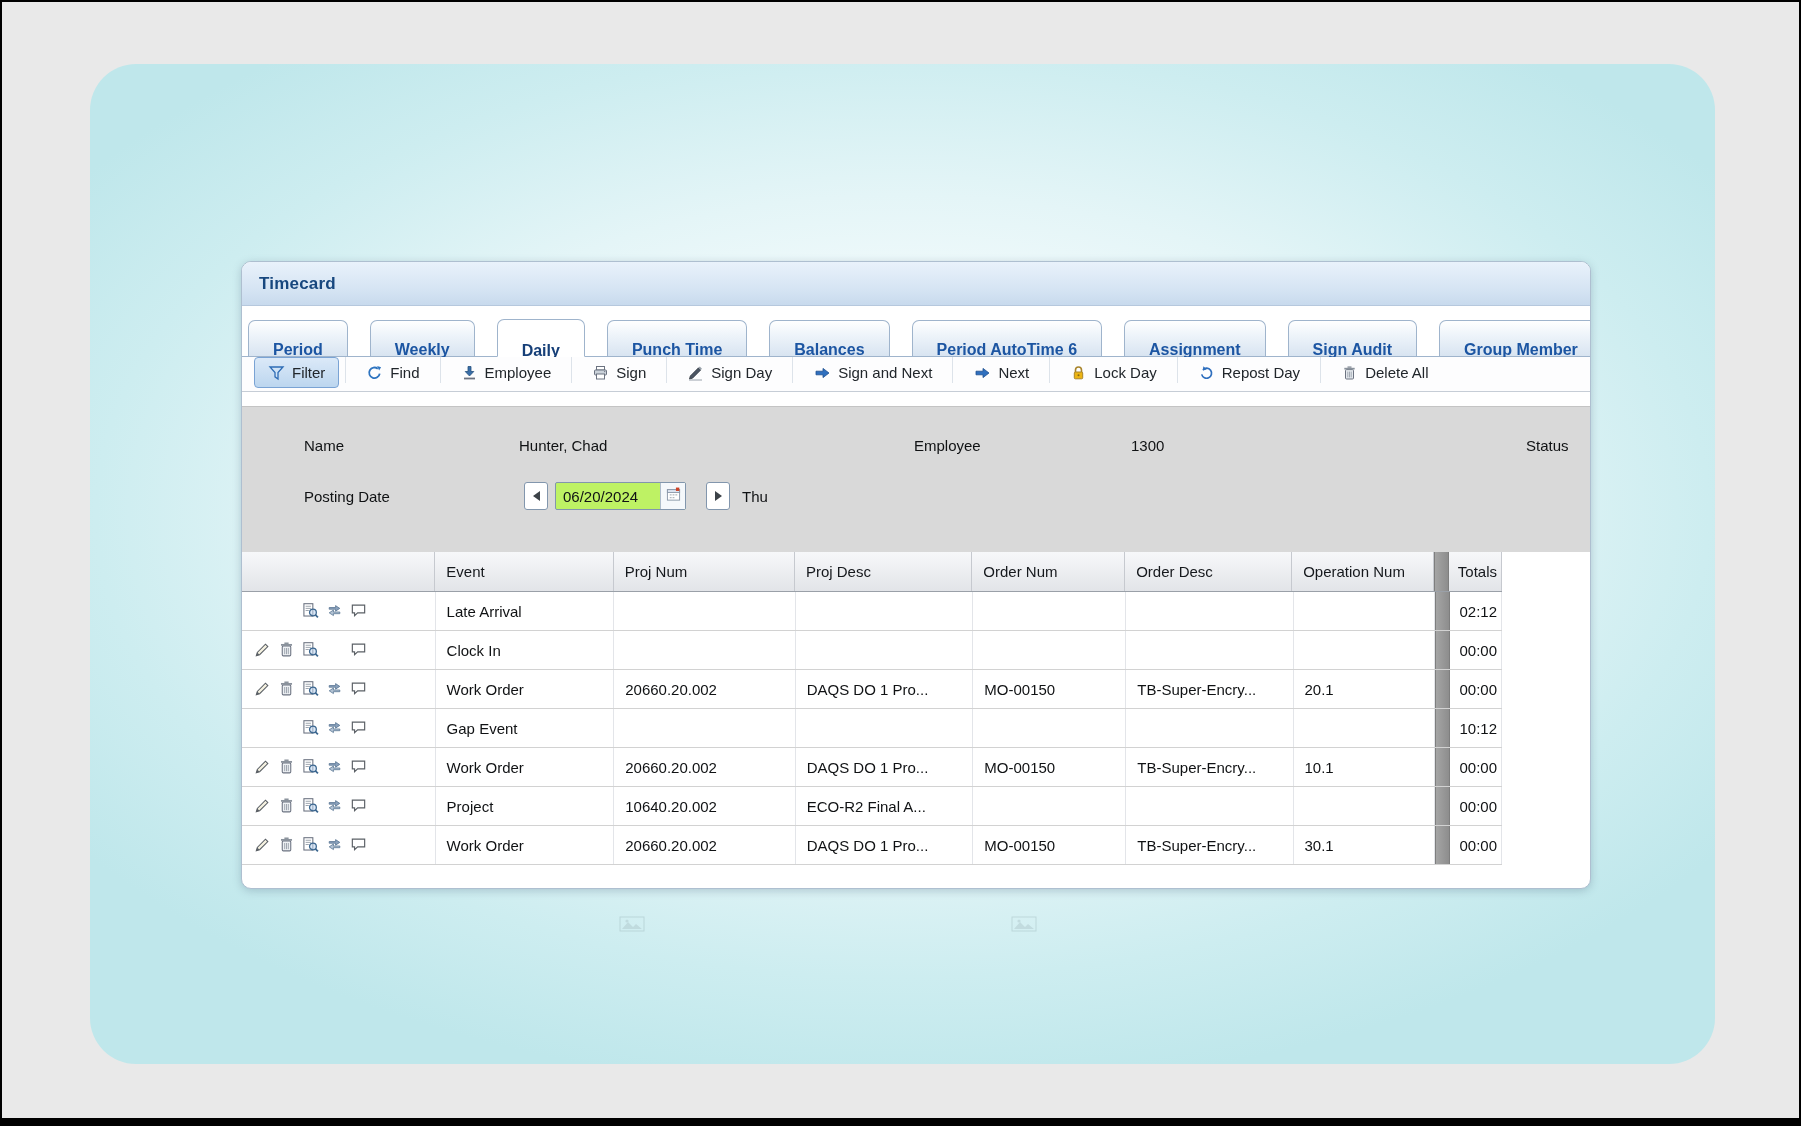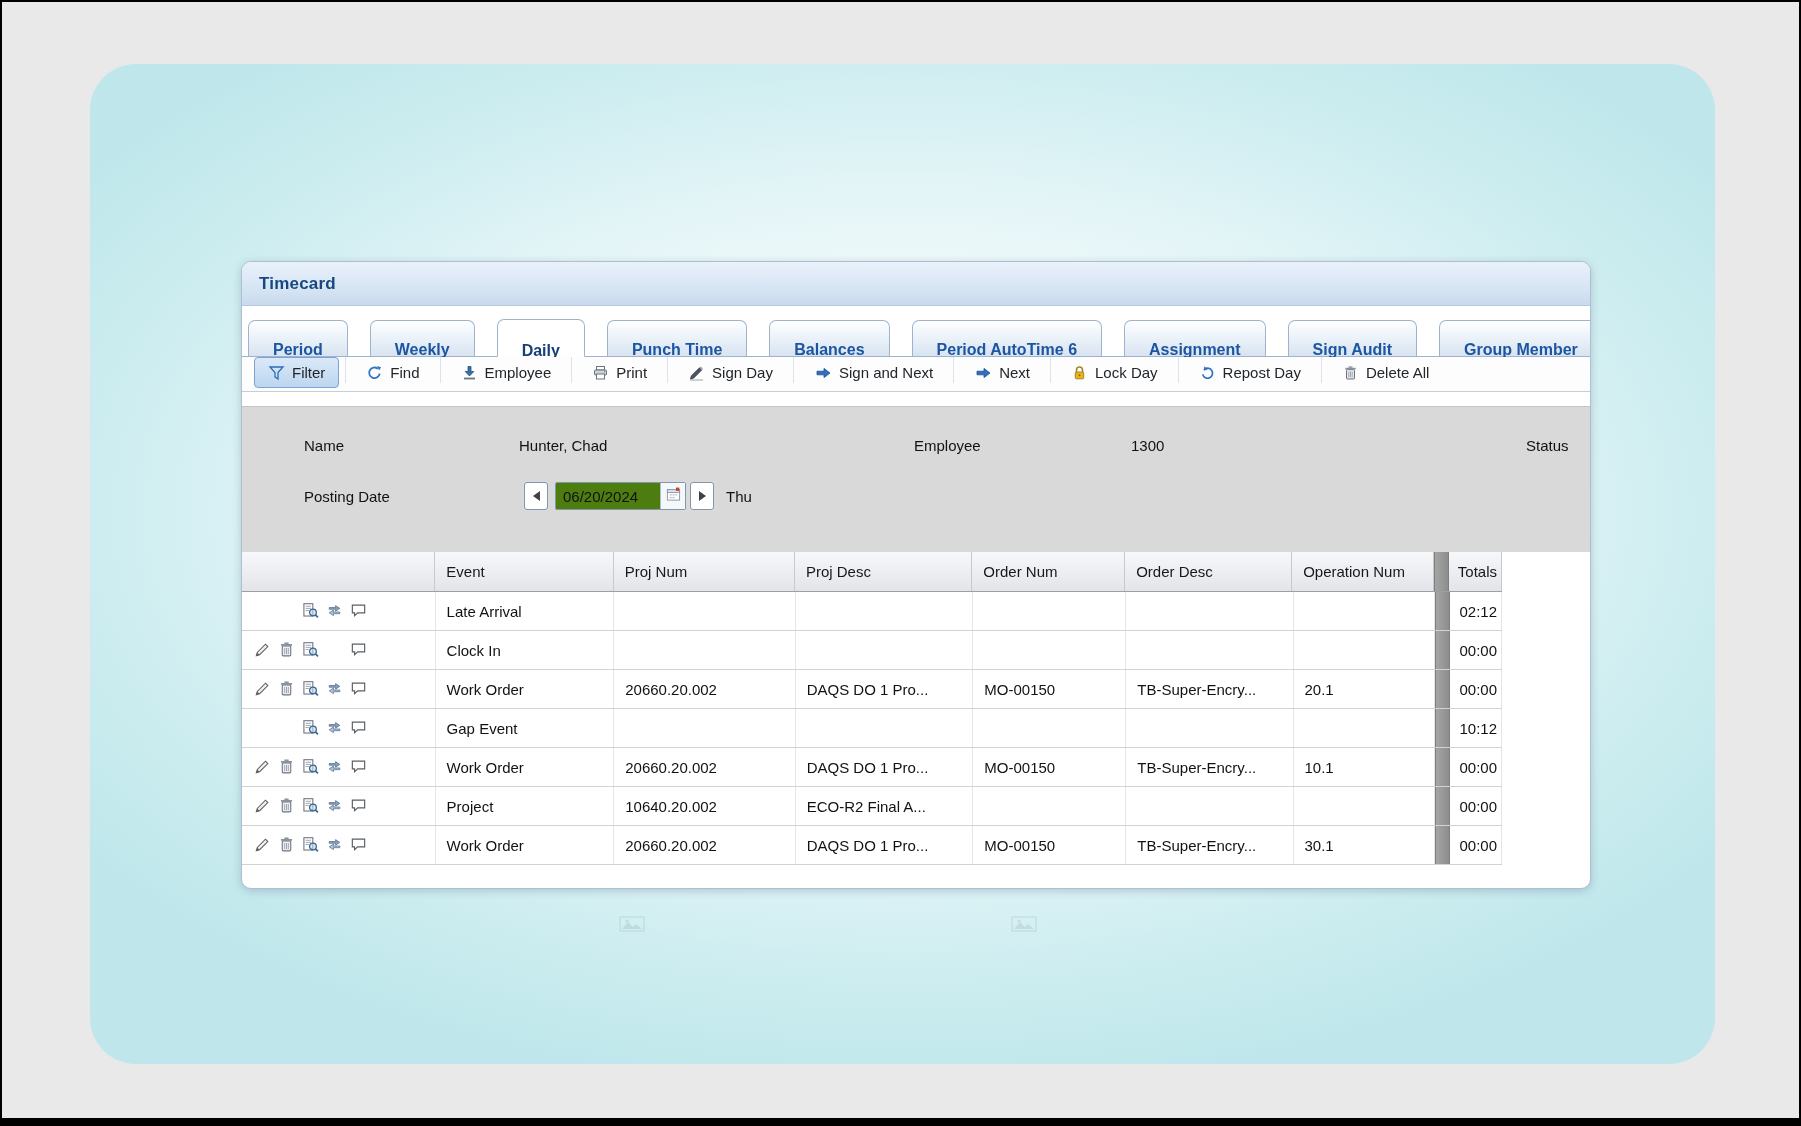--- a/index.html
+++ b/index.html
@@ -47,21 +47,21 @@
 
   
   .form-area { position:absolute; left:0; top:144px; right:0; height:146px;
                background:#d9d9d9; border-top:1px solid #c4c4c4; }
   .f-label, .f-value { position:absolute; font-size:15px; color:#101214; line-height:22px; white-space:nowrap; }
   .date-ctrl { position:absolute; left:282px; top:74px; height:30px; display:flex; align-items:center; }
   .dc-btn { width:24px; height:28px; background:#fff; border:1px solid #8296ad; border-radius:3px;
             display:flex; align-items:center; justify-content:center; }
   .tri-left { width:0; height:0; border-top:5px solid transparent; border-bottom:5px solid transparent; border-right:7px solid #3c4248; }
   .tri-right { width:0; height:0; border-top:5px solid transparent; border-bottom:5px solid transparent; border-left:7px solid #3c4248; }
-  .input-wrap { display:flex; height:28px; background:#4d7c0f; border:1px solid #8296ad; border-radius:2px; margin:0 4px 0 7px; }
+  .input-wrap { display:flex; height:28px; background:#bef264; border:1px solid #8296ad; border-radius:2px; margin:0 20px 0 7px; }
   .dc-input { width:104px; border:none; outline:none; padding:0 7px; font-size:15px; color:#101214;
               font-family:inherit; background:transparent; }
   .cal-btn { width:25px; border-left:1px solid #aebccb; background:#f5f8fb;
              display:flex; align-items:center; justify-content:center; }
   .dow { font-size:15px; color:#101214; margin-left:12px; }
 
   
   .grid { position:absolute; left:0; top:290px; width:1260px; }
   .g-head { display:flex; height:40px; background:linear-gradient(180deg,#f7f8fa,#e2e4e8);
             border-bottom:1px solid #9aa0a8; }
@@ -139,21 +139,21 @@
         <div class="tb-sep" data-interactable="false"></div>
         <div class="tb-btn" data-interactable="true">
           <span class="tb-ico" data-interactable="false">
               <svg width="17" height="16" viewBox="0 0 16 16">
                 <rect x="4" y="1.5" width="8" height="3.5" fill="#fff" stroke="#6b7280"></rect>
                 <rect x="2" y="5" width="12" height="5" rx="1" fill="#cbd2da" stroke="#6b7280"></rect>
                 <rect x="4" y="9" width="8" height="5" fill="#fff" stroke="#6b7280"></rect>
                 <circle cx="12.2" cy="6.6" r="0.7" fill="#6b7280"></circle>
               </svg>
             </span>
-          <span data-interactable="false">Print</span>
+          <span data-interactable="false">Sign</span>
         </div>
         <div class="tb-sep" data-interactable="false"></div>
         <div class="tb-btn" data-interactable="true">
           <span class="tb-ico" data-interactable="false">
               <svg width="17" height="16" viewBox="0 0 16 16">
                 <path d="M2 14l3-.8L13.2 5l-2.2-2.2L2.8 11z" fill="#4b5563" stroke="#30363d" stroke-width="0.8"></path>
                 <path d="M11 2.8l2.2 2.2 1.3-1.3-2.2-2.2z" fill="#9aa2ab"></path>
                 <path d="M1.5 15h13" stroke="#9aa2ab" stroke-width="1"></path>
               </svg>
             </span>

